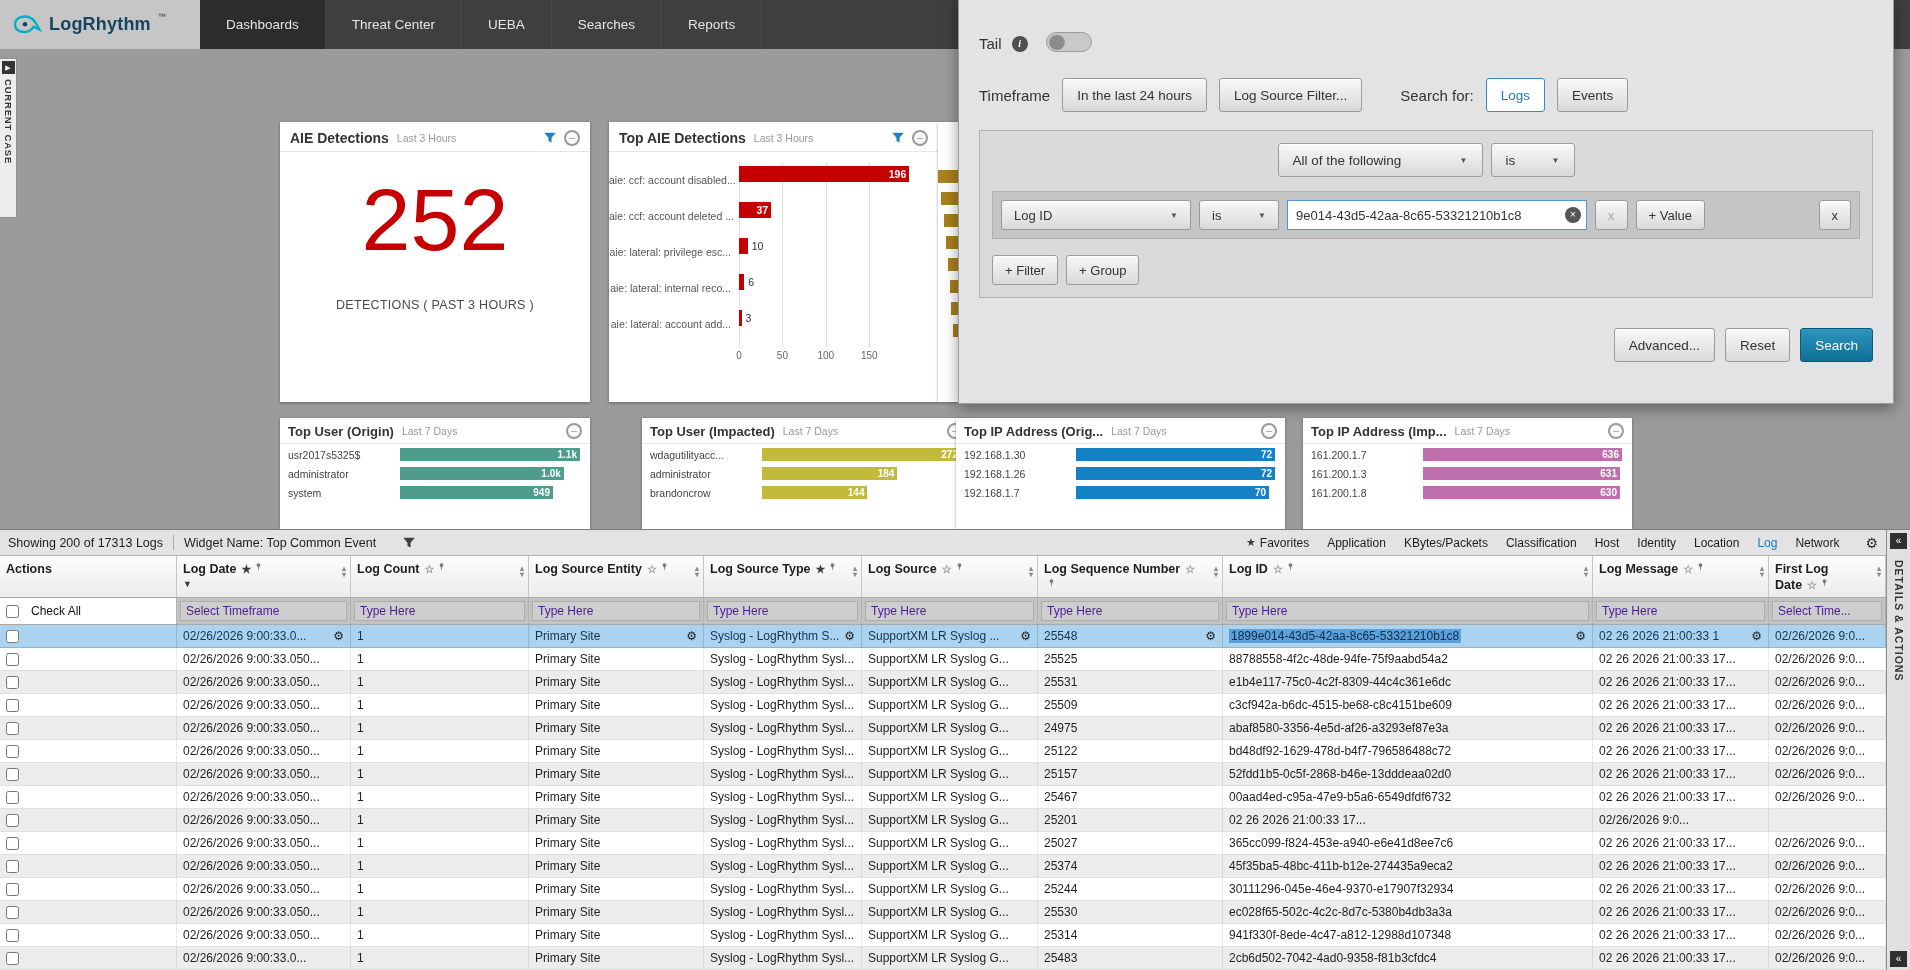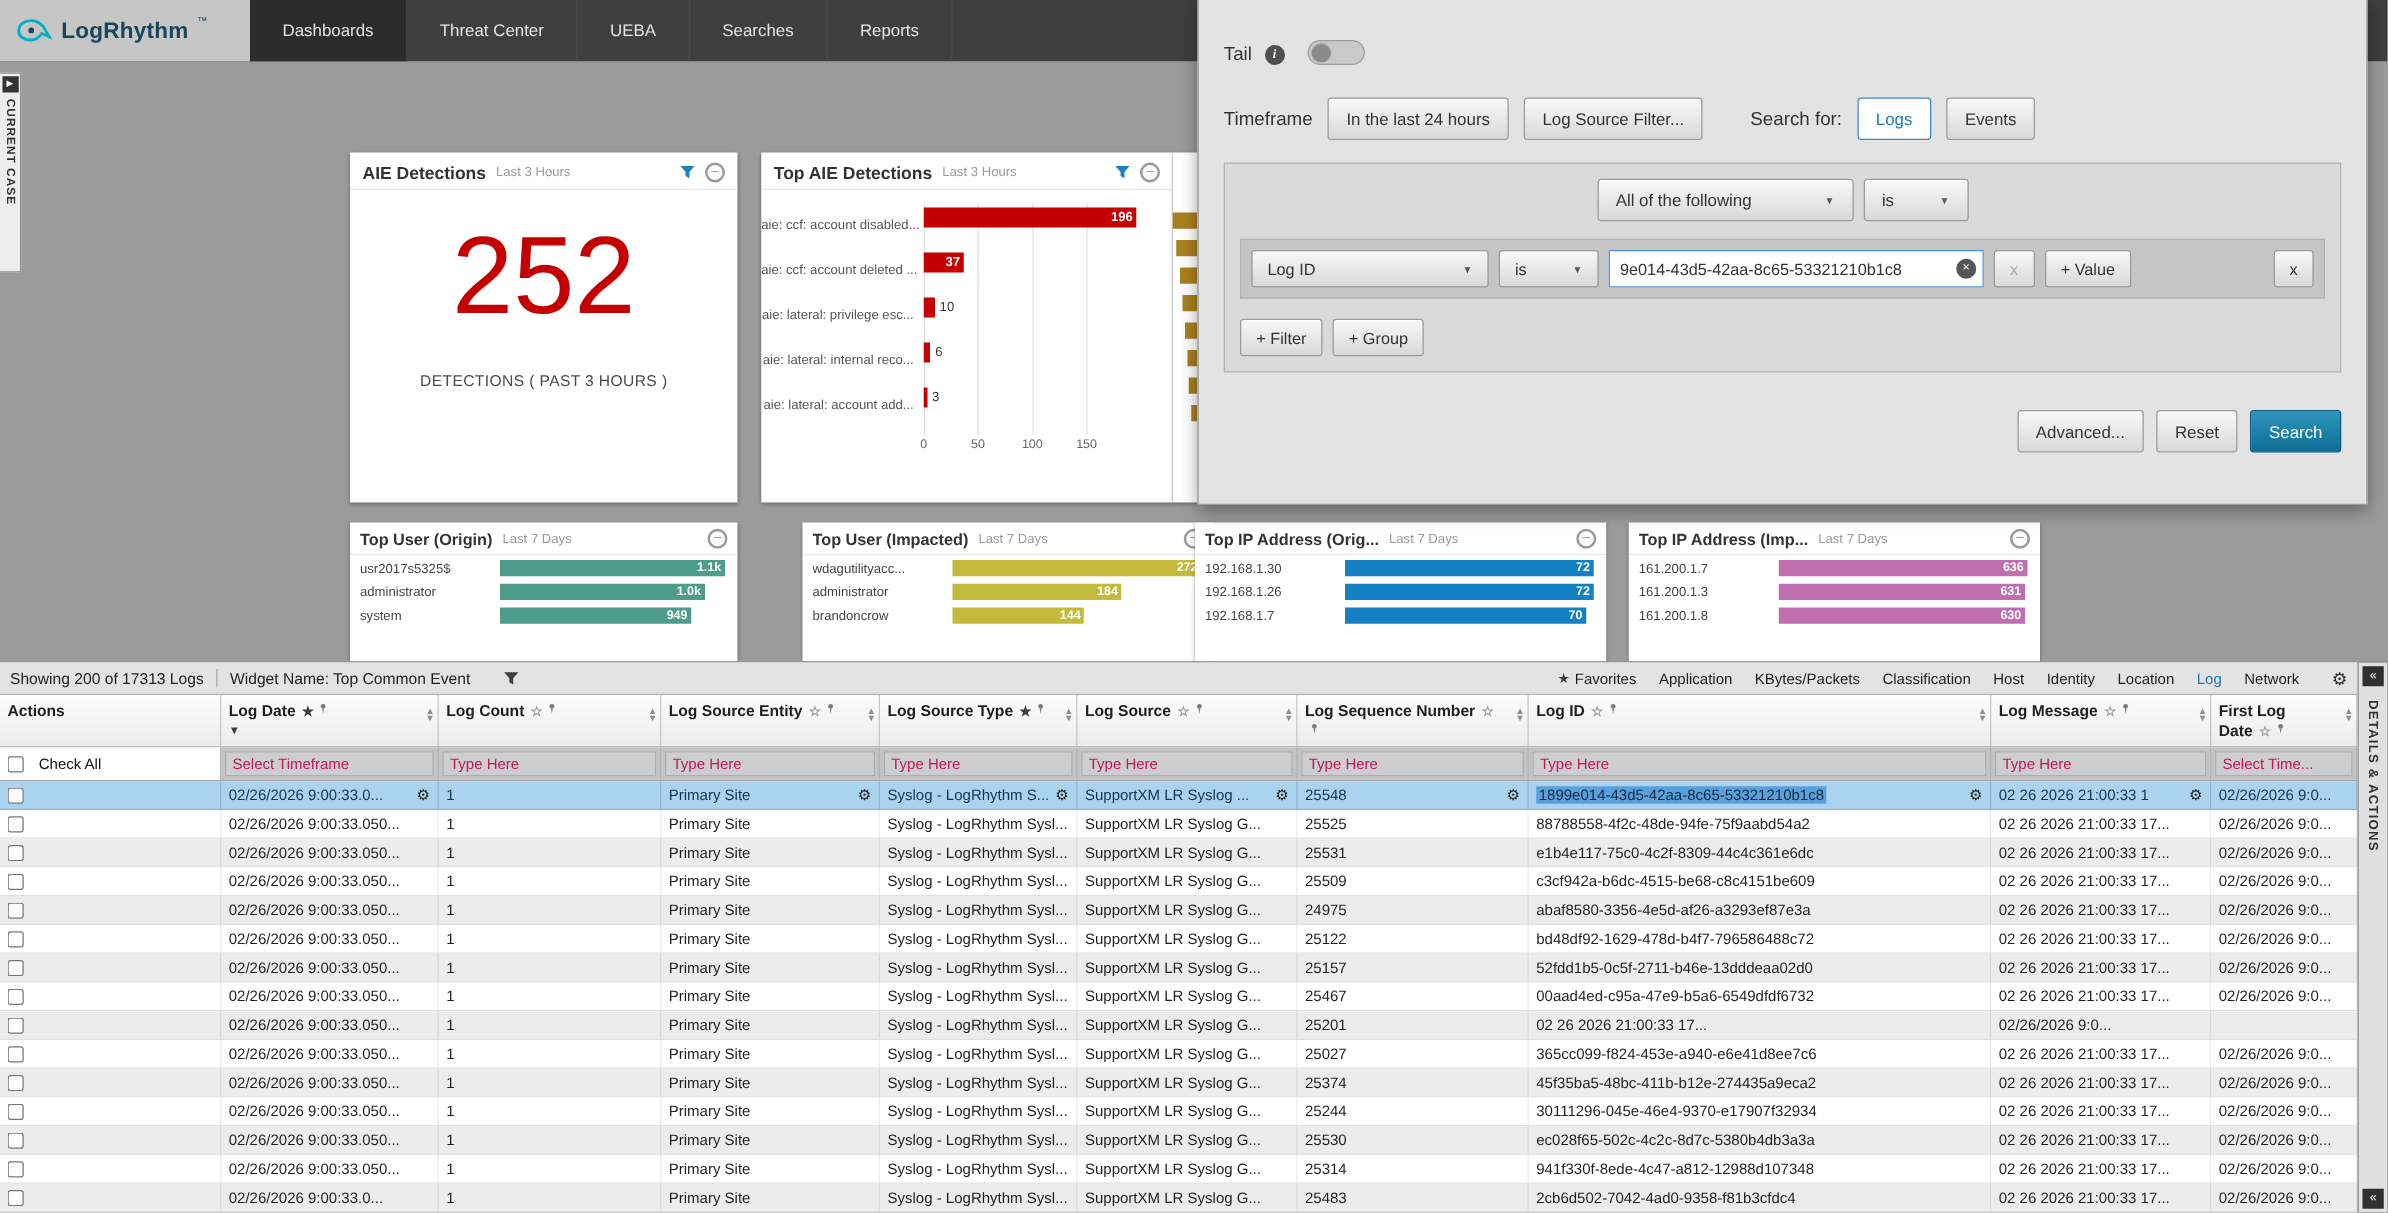--- a/index.html
+++ b/index.html
@@ -108,21 +108,21 @@
   .h-cell { position:relative; padding:5px 18px 3px 6px; border-right:1px solid #c6c6c6; font-weight:700; color:#1e1e1e; font-size:12.5px; line-height:1.3; cursor:pointer; overflow:hidden; }
   .h-star { color:#9a9a9a; font-size:11px; margin-left:5px; }
   .h-star.filled { color:#3d3d3d; }
   .h-pin { display:inline-block; margin-left:3px; }
   .h-pin svg { width:9px; height:12px; fill:#7a7a7a; }
   .h-sort { position:absolute; right:4px; top:10px; display:flex; flex-direction:column; line-height:6px; font-size:8px; color:#8d8d8d; }
   .h-down { font-size:9px; color:#3a3a3a; margin-top:2px; }
 
   .g-filter { height:27px; background:#c3c3c3; border-bottom:1px solid #a9a9a9; }
   .f-cell { border-right:1px solid #b2b2b2; display:flex; align-items:center; padding:0 3px; overflow:hidden; }
-  .f-box { flex:1; height:20px; line-height:18px; background:#cecece; border:1px solid #adadad; color:#be185d; font-size:12px; padding:0 5px; overflow:hidden; white-space:nowrap; cursor:text; }
+  .f-box { flex:1; height:20px; line-height:18px; background:#cecece; border:1px solid #adadad; color:#4c1d95; font-size:12px; padding:0 5px; overflow:hidden; white-space:nowrap; cursor:text; }
   .f-check { background:#fff; padding-left:6px; gap:6px; font-size:12px; color:#111; }
 
   .g-row { height:23px; border-bottom:1px solid #e0e0e0; background:#fff; cursor:pointer; }
   .g-row.alt { background:#ececec; }
   .g-row.selected { background:#abd2ef; border-bottom-color:#8cb5d6; }
   .c { display:flex; align-items:center; padding:0 6px; border-right:1px solid rgba(0,0,0,.08); overflow:hidden; white-space:nowrap; color:#1f1f1f; font-size:12px; }
   .c .txt { overflow:hidden; white-space:nowrap; }
   .c .gear { margin-left:auto; font-size:12px; padding-left:4px; color:#222; }
   .g-row.selected .c { color:#14334f; border-right-color:rgba(0,0,0,.14); }
   .hl { background:#5ba0da; color:#0c2b49; padding:0 2px; }
@@ -778,21 +778,21 @@
         <div class="c">
           <span class="txt">Syslog - LogRhythm Sysl...</span>
         </div>
         <div class="c">
           <span class="txt">SupportXM LR Syslog G...</span>
         </div>
         <div class="c">
           <span class="txt">25157</span>
         </div>
         <div class="c">
-          <span class="txt">52fdd1b5-0c5f-2711-b46e-13dddeaa02d0</span>
+          <span class="txt">52fdd1b5-0c5f-2868-b46e-13dddeaa02d0</span>
         </div>
         <div class="c">
           <span class="txt">02 26 2026 21:00:33 17...</span>
         </div>
         <div class="c">
           <span class="txt">02/26/2026 9:0...</span>
         </div>
       </div>
       <div class="g-row gcols">
         <div class="c">

